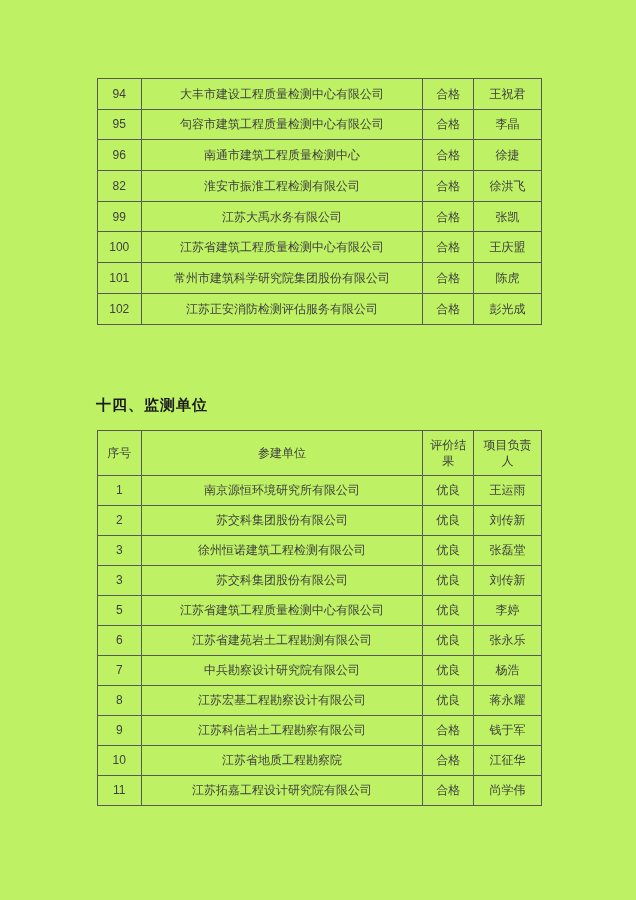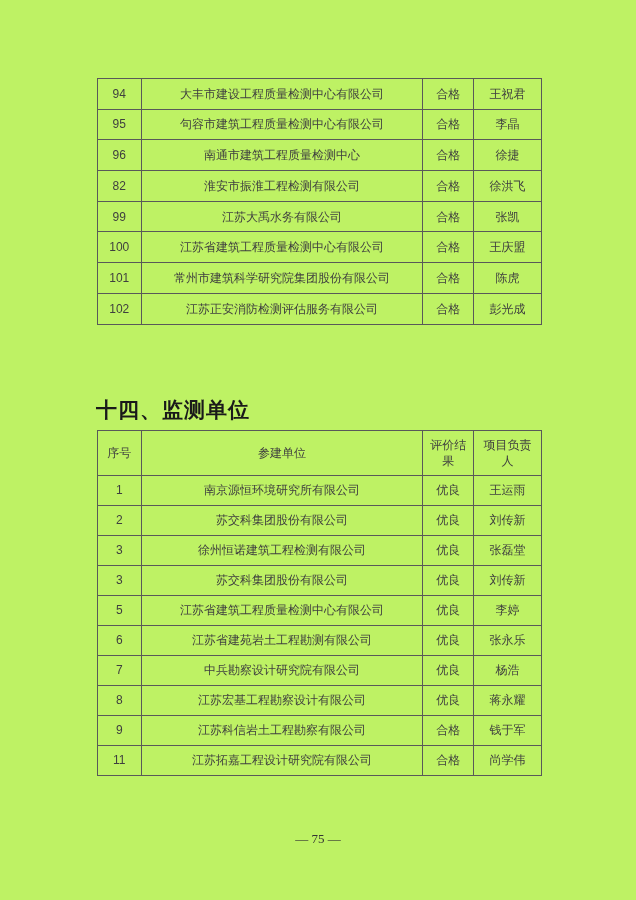--- a/index.html
+++ b/index.html
@@ -33,21 +33,21 @@
   .col-company { width:278px;margin-left:8px; }
   .col-result  { width:50px;  }
   .col-person  { width:67px;  }
 
   #table-participants { top:78px; }
   #table-participants td { height:29.7px; }
 
   .section-heading {
     position:absolute;
     left:96px; top:396px;
-    font-size:21px;
+    font-size:15px;
     font-weight:bold;
     color:#1a1a1a;
     letter-spacing:1px;
   }
 
   #table-monitoring { top:430px; }
   #table-monitoring thead th { height:44px; }
   #table-monitoring tbody td { height:29px; }
 
   .page-footer {
@@ -190,23 +190,28 @@
           <td class="col-result">优良</td>
           <td class="col-person">蒋永耀</td>
         </tr>
         <tr>
           <td class="col-no">9</td>
           <td class="col-company">江苏科信岩土工程勘察有限公司</td>
           <td class="col-result">合格</td>
           <td class="col-person">钱于军</td>
         </tr>
         <tr>
+          <td class="col-no">10</td>
+          <td class="col-company">江苏省地质工程勘察院</td>
+          <td class="col-result">合格</td>
+          <td class="col-person">江征华</td>
+        </tr>
+        <tr>
           <td class="col-no">11</td>
           <td class="col-company">江苏拓嘉工程设计研究院有限公司</td>
           <td class="col-result">合格</td>
           <td class="col-person">尚学伟</td>
         </tr>
       </tbody>
   </table>
 
-  <div class="page-footer">— 75 —</div>
 
 </div>
 
 </body></html>

